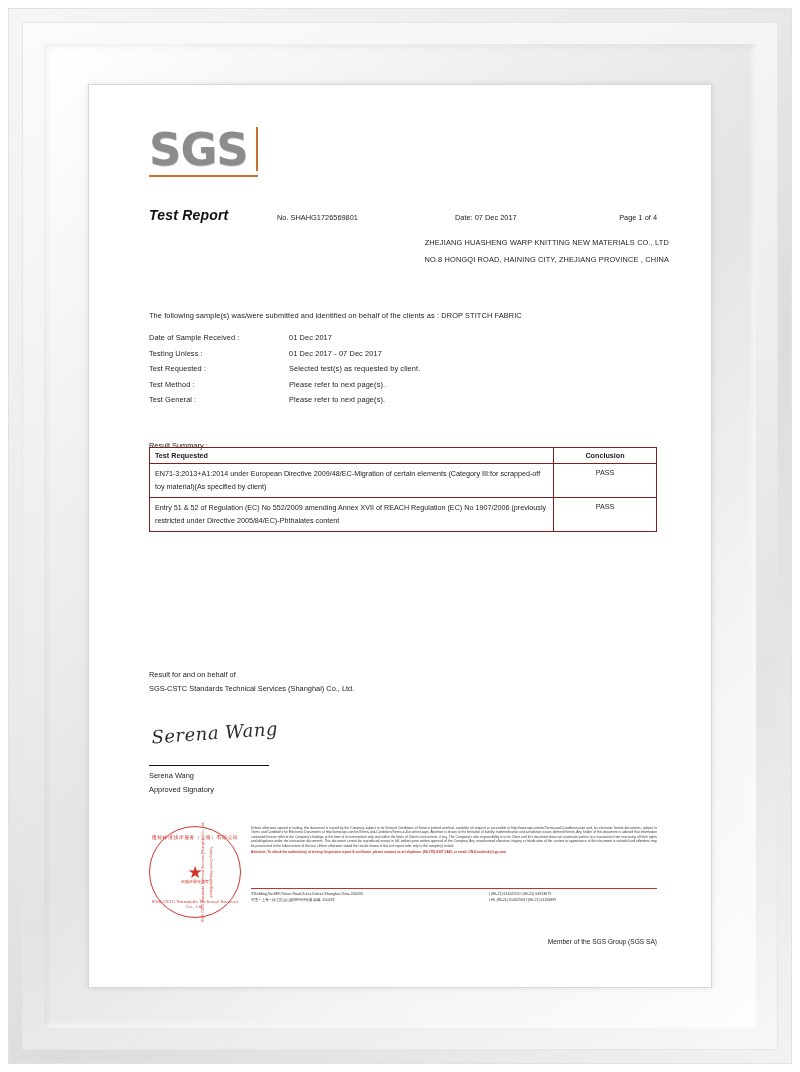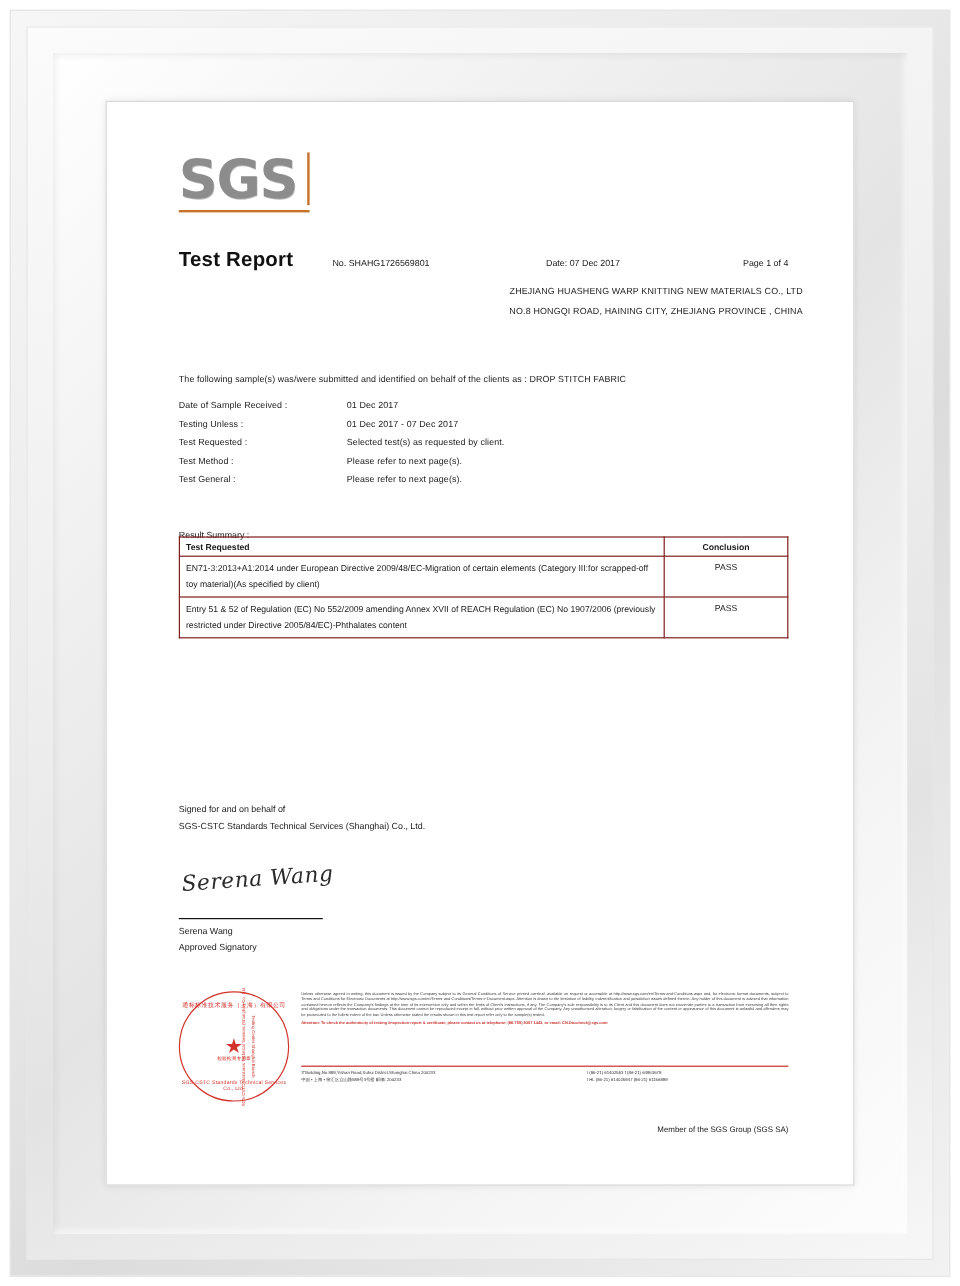--- a/index.html
+++ b/index.html
@@ -99,24 +99,25 @@
   
   .title-row {
     position: absolute;
     left: 59px; top: 121px;
     width: 508px;
     display: flex;
     align-items: baseline;
   }
   .doc-title {
     font-weight: bold;
-    font-size: 17px;
+    font-size: 14px;
     letter-spacing: 0.2px;
     color: #111;
     width: 128px;
+    font-style: italic;
   }
   .report-no {
     font-size: 7.4px;
     width: 178px;
   }
   .report-date {
     font-size: 7.4px;
     width: 118px;
   }
   .report-page {
@@ -402,21 +403,21 @@
           <td class="concl">PASS</td>
         </tr>
         <tr>
           <td class="req">Entry 51 &amp; 52 of Regulation (EC) No 552/2009 amending Annex XVII of REACH Regulation (EC) No 1907/2006 (previously restricted under Directive 2005/84/EC)-Phthalates content</td>
           <td class="concl">PASS</td>
         </tr>
       </tbody>
     </table>
 
     <div class="signed-for">
-      <div>Signed for and on behalf of</div>
+      <div>Result for and on behalf of</div>
       <div>SGS-CSTC Standards Technical Services (Shanghai) Co., Ltd.</div>
     </div>
 
     <div class="signature">Serena Wang</div>
     <div class="sig-rule"></div>
     <div class="sig-name">
       <div>Serena Wang</div>
       <div>Approved Signatory</div>
     </div>
 

